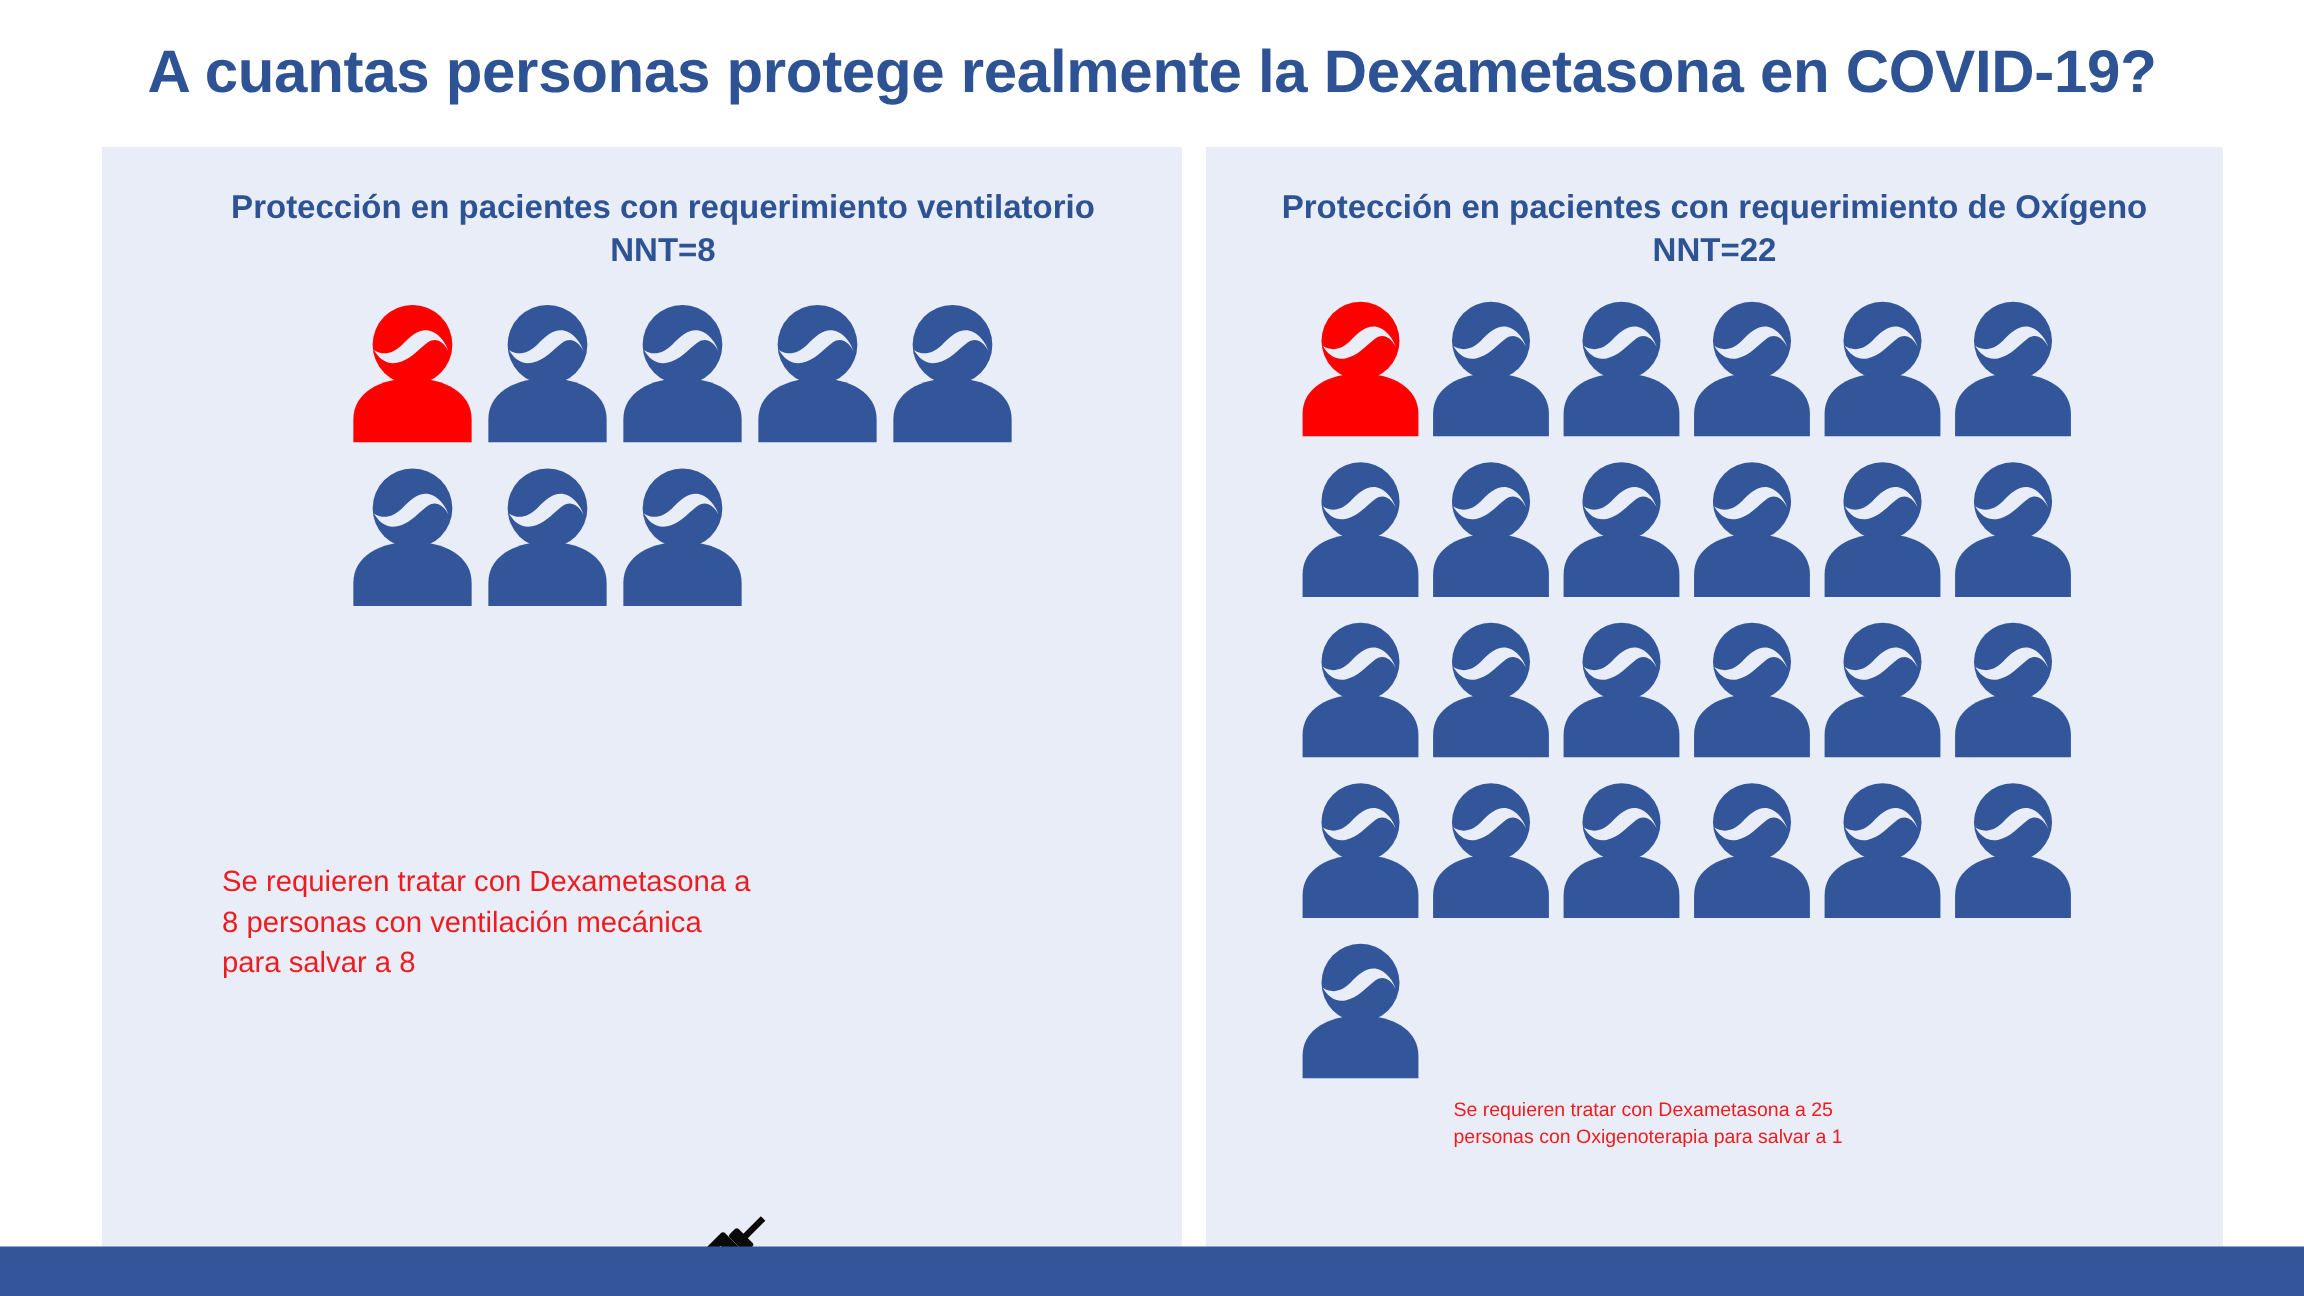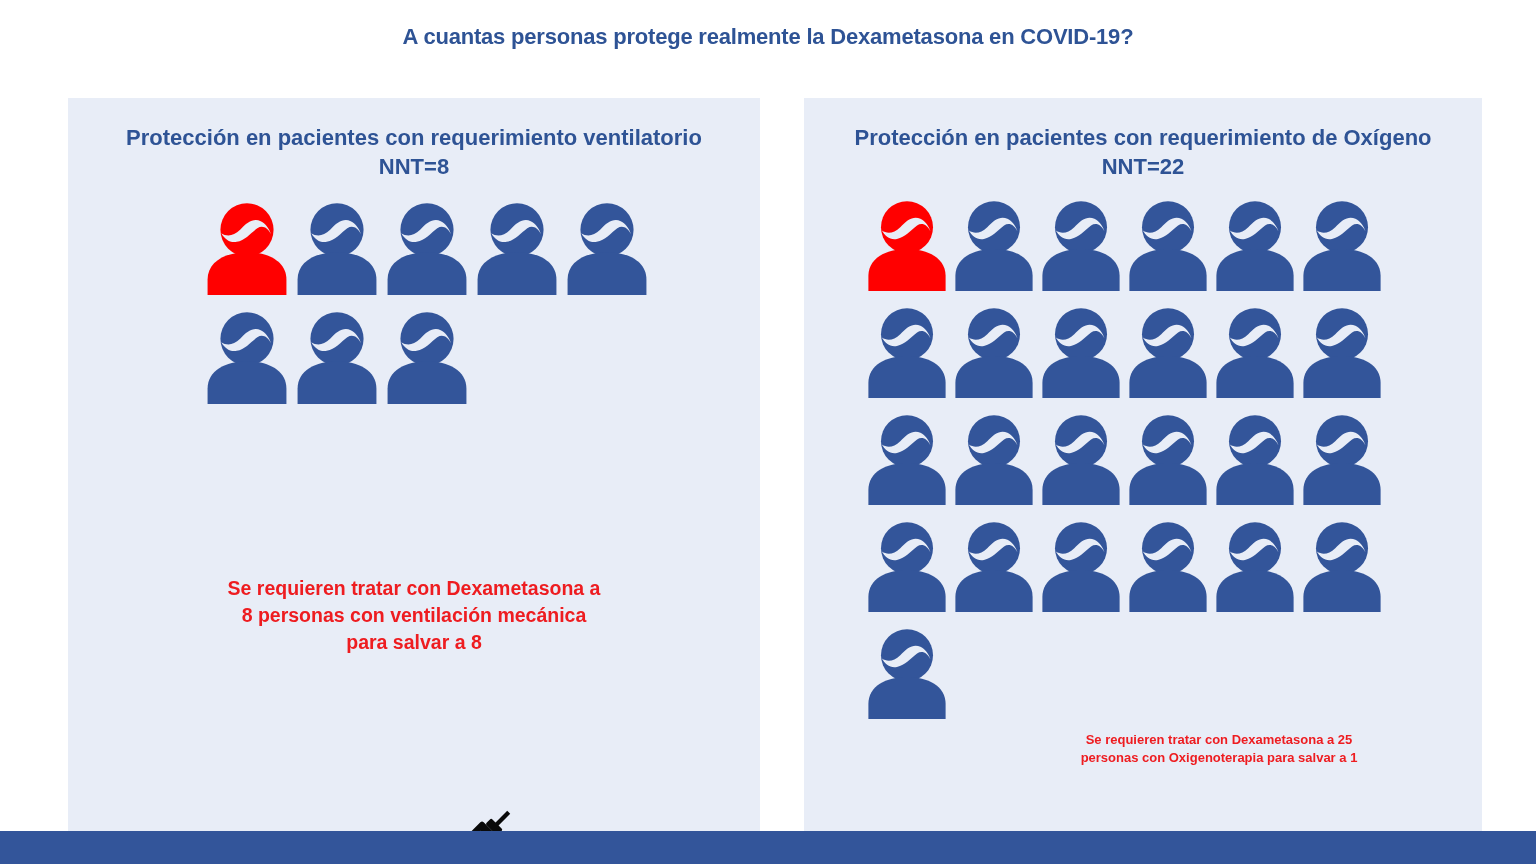--- a/index.html
+++ b/index.html
@@ -15,34 +15,34 @@
     font-family: "Liberation Sans", sans-serif;
   }
 
   
   .page-title {
     position: absolute;
     left: 0;
     top: 24px;
     width: 1536px;
     text-align: center;
-    font-size: 22px;
+    font-size: 40px;
     font-weight: bold;
     color: #2E5395;
     letter-spacing: -0.2px;
     line-height: 1.2;
   }
 
   
   .panel {
     position: absolute;
     background: #E8EDF7;
     top: 98px;
   }
-  .panel-left  { left: 68px;  width: 692px; height: 734px; }
+  .panel-left  { left: 68px;  width: 692px; height: 734px; padding-left: 28px; }
   .panel-right { left: 804px; width: 678px; height: 734px; }
 
   .panel-heading {
     text-align: center;
     font-size: 22px;
     font-weight: bold;
     color: #2E5395;
     line-height: 1.32;
     padding: 0 22px;
   }
@@ -73,22 +73,21 @@
   .grid-right {
     margin-top: 16px;
     margin-left: 61px;
   }
   .grid-right .people-row { gap: 3px; }
   .grid-right .people-row + .people-row { margin-top: 13px; }
 
   
   .caption-red {
     color: #EE1C20;
-    font-weight: bold;
-    text-align: center;
+    font-weight: normal;
     line-height: 1.38;
   }
   .caption-left {
     position: absolute;
     left: 80px;
     top: 477px;
     width: 532px;
     font-size: 19.5px;
   }
   .caption-right {

